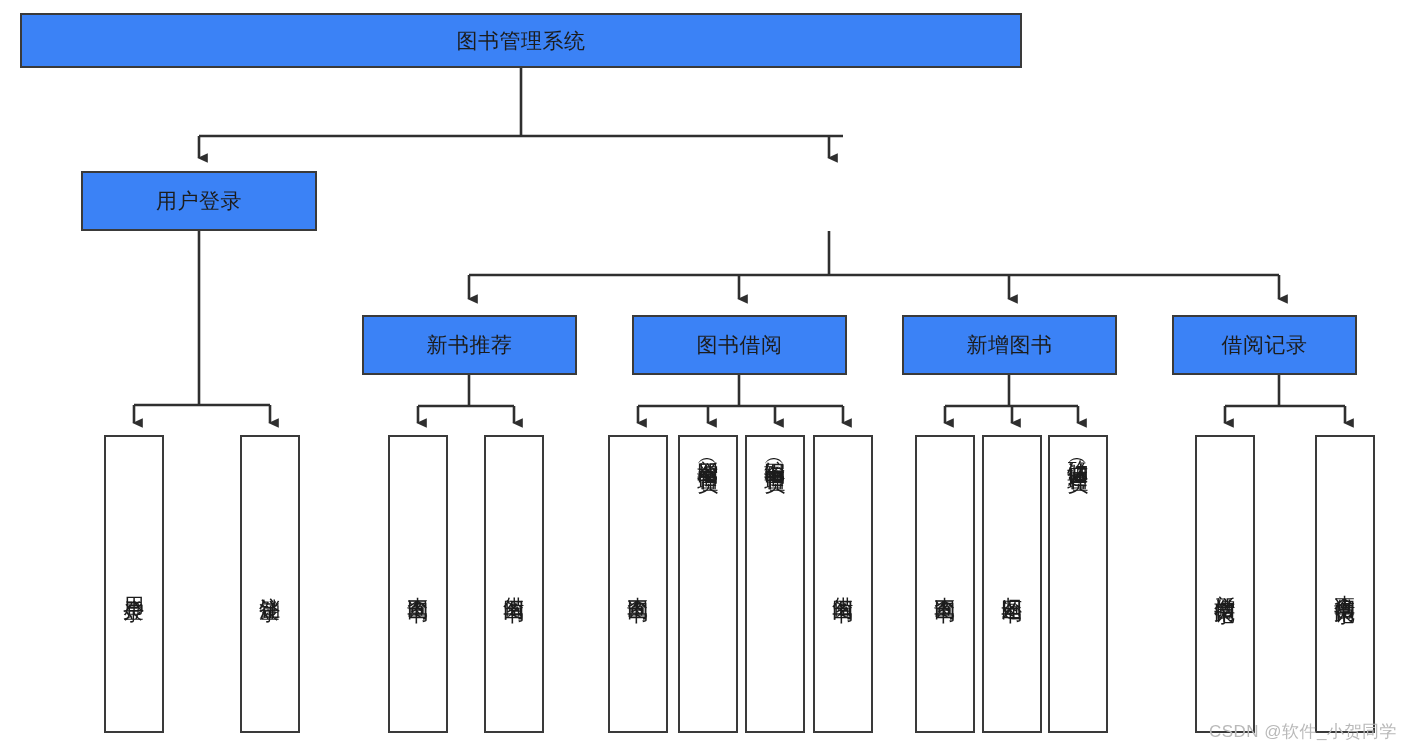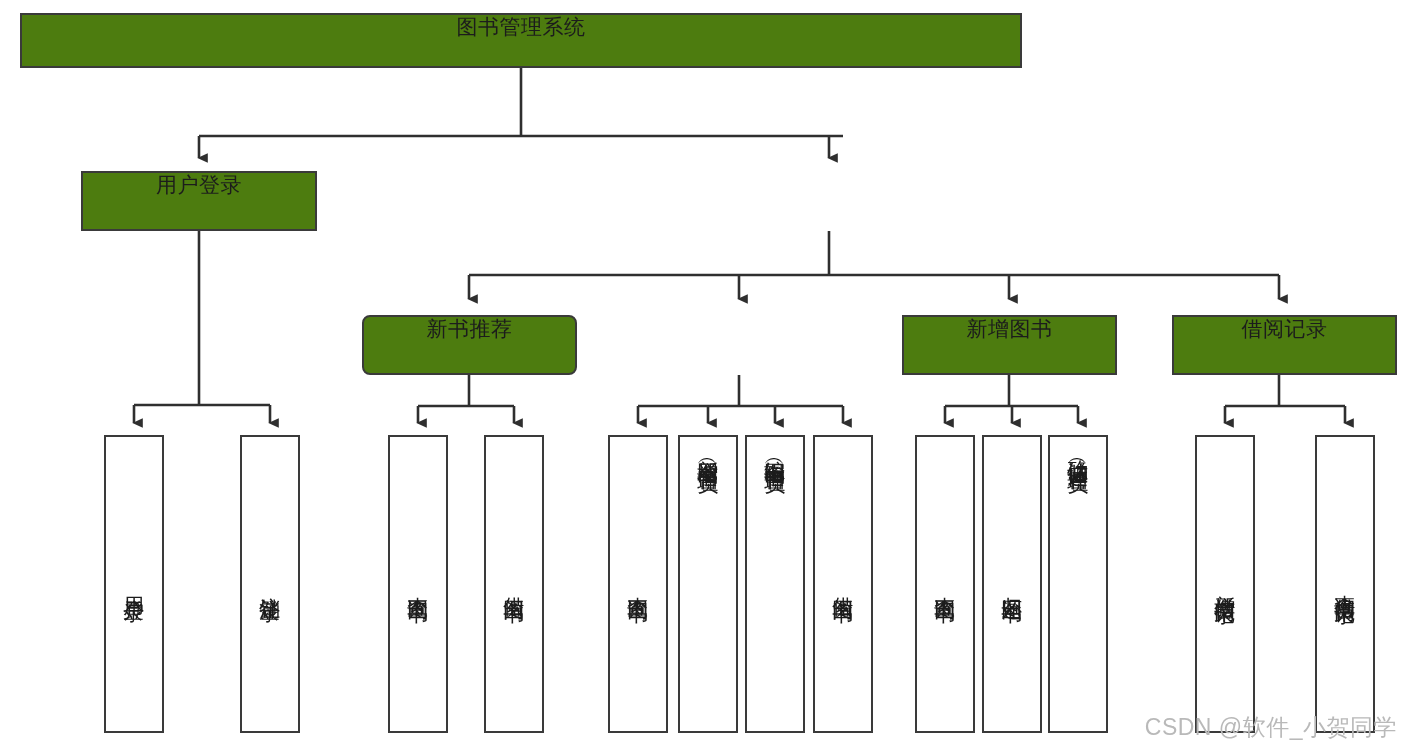--- a/index.html
+++ b/index.html
@@ -19,23 +19,24 @@
   #wires{
     position:absolute;
     left:0; top:0;
     width:1405px; height:747px;
     pointer-events:none;
   }
   
   .node{
     position:absolute;
     box-sizing:border-box;
-    background:#4d7c0f;
+    background:#3b82f6;
     border:2.4px solid #3a3a3a;
     display:flex;
+    align-items:center;
     justify-content:center;
     z-index:2;
   }
   .node .label{
     font-size:21px;
     line-height:1.12;
     letter-spacing:0.5px;
     color:#1c1c1c;
     white-space:nowrap;
     text-align:center;
@@ -60,21 +61,21 @@
     white-space:nowrap;
     height:auto;
   }
   .leaf.center-v{align-items:center;}
   .leaf.top-v{align-items:flex-start;padding-top:6px;}
   
   #watermark{
     position:absolute;
     right:8px;
     bottom:4px;
-    font-size:23px;
+    font-size:17px;
     color:#b9b9b9;
     letter-spacing:0.5px;
     z-index:3;
     white-space:nowrap;
     user-select:none;
   }
 </style>
 </head>
 <body>
 
@@ -131,27 +132,30 @@
   </svg>
 
   <div class="node" style="left: 20px; top: 13px; width: 1002px; height: 55px;">
     <span class="label">图书管理系统</span>
   </div>
 
   <div class="node" style="left: 81px; top: 171px; width: 236px; height: 60px;">
     <span class="label">用户登录</span>
   </div>
 
-  <div class="node" style="left: 362px; top: 315px; width: 215px; height: 60px; border-radius: 8px;">
+  <div class="node" style="left: 362px; top: 315px; width: 215px; height: 60px;">
     <span class="label">新书推荐</span>
+  </div>
+  <div class="node" style="left: 632px; top: 315px; width: 215px; height: 60px;">
+    <span class="label">图书借阅</span>
   </div>
   <div class="node" style="left: 902px; top: 315px; width: 215px; height: 60px;">
     <span class="label">新增图书</span>
   </div>
-  <div class="node" style="left: 1172px; top: 315px; width: 225px; height: 60px;">
+  <div class="node" style="left: 1172px; top: 315px; width: 185px; height: 60px;">
     <span class="label">借阅记录</span>
   </div>
 
   <div class="leaf center-v" style="left: 104px; top: 435px; width: 60px; height: 298px;">
     <span class="vlabel">用户登录</span>
   </div>
   <div class="leaf center-v" style="left: 240px; top: 435px; width: 60px; height: 298px;">
     <span class="vlabel">注销登录</span>
   </div>
   <div class="leaf center-v" style="left: 388px; top: 435px; width: 60px; height: 298px;">

